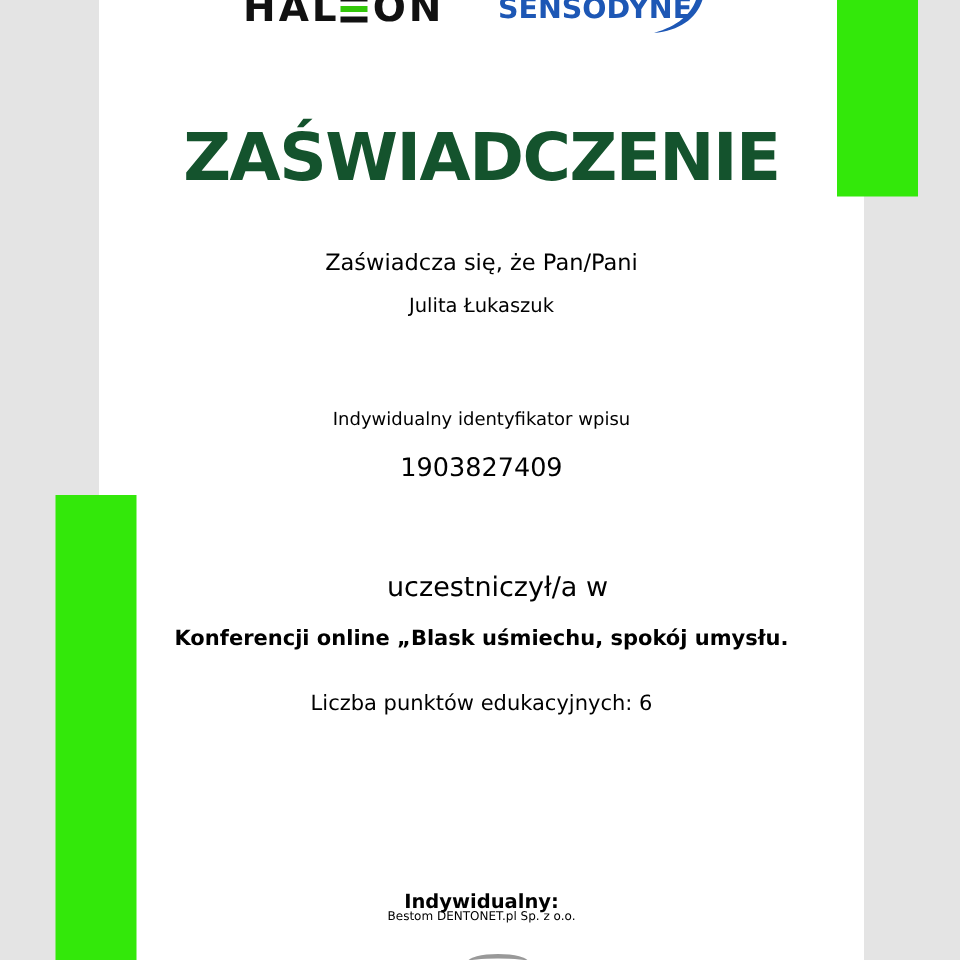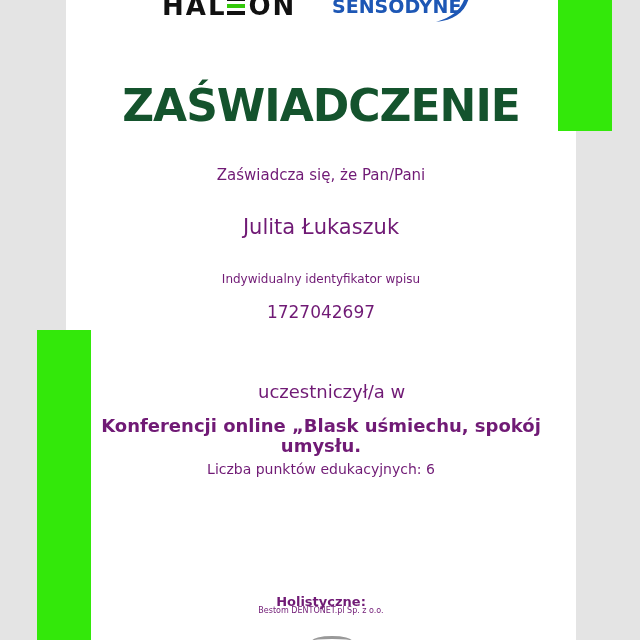--- a/index.html
+++ b/index.html
@@ -105,29 +105,29 @@
       font-size: 44px;
       letter-spacing: -1px;
       color: #14532d;
       line-height: 56px;
     }
     .line {
       position: absolute;
       left: 66px;
       width: 510px;
       text-align: center;
-      color: #701a75;
+      color: #000000;
       font-family: "DejaVu Sans", sans-serif;
     }
     .l-attest { top: 166px; font-size: 15px; }
-    .l-name { top: 215px; font-size: 21px; }
+    .l-name { top: 197px; font-size: 13px; }
     .l-idlabel { top: 272px; font-size: 12px; }
     .l-idval { top: 302px; font-size: 17px; }
     .l-participated { top: 381px; font-size: 18px; left: 258px; width: 150px; text-align: left; }
-    .l-conf { top: 416px; font-size: 18px; font-weight: bold; line-height: 20px; }
+    .l-conf { top: 416px; font-size: 14px; font-weight: bold; line-height: 20px; }
     .l-points { top: 461px; font-size: 14px; }
     .l-org { top: 594px; font-size: 13px; font-weight: bold; }
     .l-orgname { top: 606px; font-size: 8px; }
     .org-logo {
       position: absolute;
       left: 312px;
       top: 636px;
       width: 40px;
       height: 10px;
       border-radius: 50% 50% 0 0;
@@ -158,26 +158,26 @@
       <path d="M40 0 C 38 14, 30 24, 10 30 C 30 28, 42 18, 44 0 Z" fill="#1d57b5"></path>
     </svg>
   </div>
 
   <div class="title">ZAŚWIADCZENIE</div>
 
   <div class="line l-attest">Zaświadcza się, że Pan/Pani</div>
   <div class="line l-name">Julita Łukaszuk</div>
 
   <div class="line l-idlabel">Indywidualny identyfikator wpisu</div>
-  <div class="line l-idval">1727042697</div>
+  <div class="line l-idval">1903827409</div>
 
   <div class="line l-participated">uczestniczył/a w</div>
 
   <div class="line l-conf">
     <div>Konferencji online „Blask uśmiechu, spokój umysłu.</div>
   </div>
 
   <div class="line l-points">Liczba punktów edukacyjnych: 6</div>
 
-  <div class="line l-org">Holistyczne:</div>
+  <div class="line l-org">Indywidualny:</div>
   <div class="line l-orgname">Bestom DENTONET.pl Sp. z o.o.</div>
   <div class="org-logo"></div>
 </div>
 
 </body></html>

